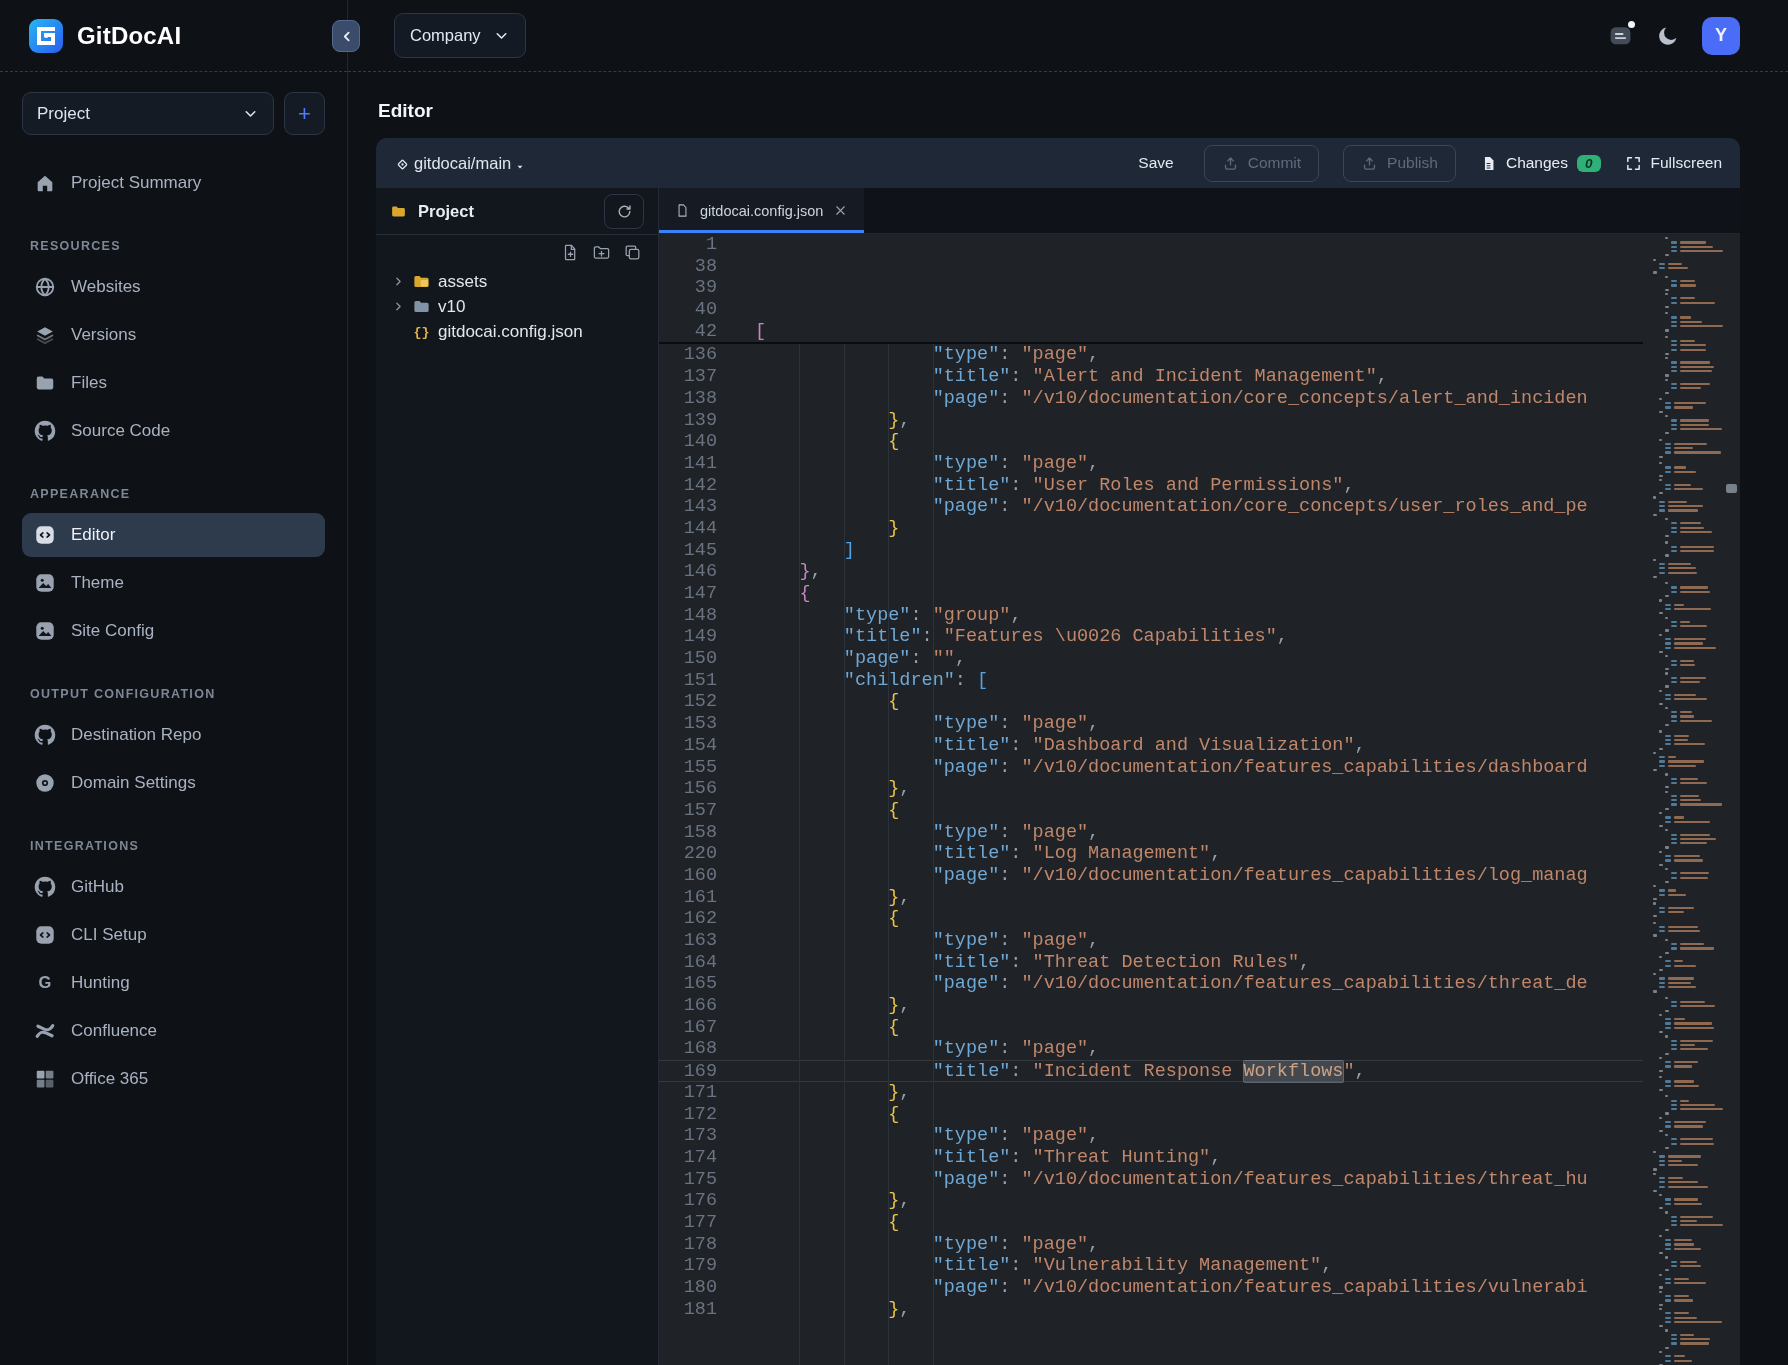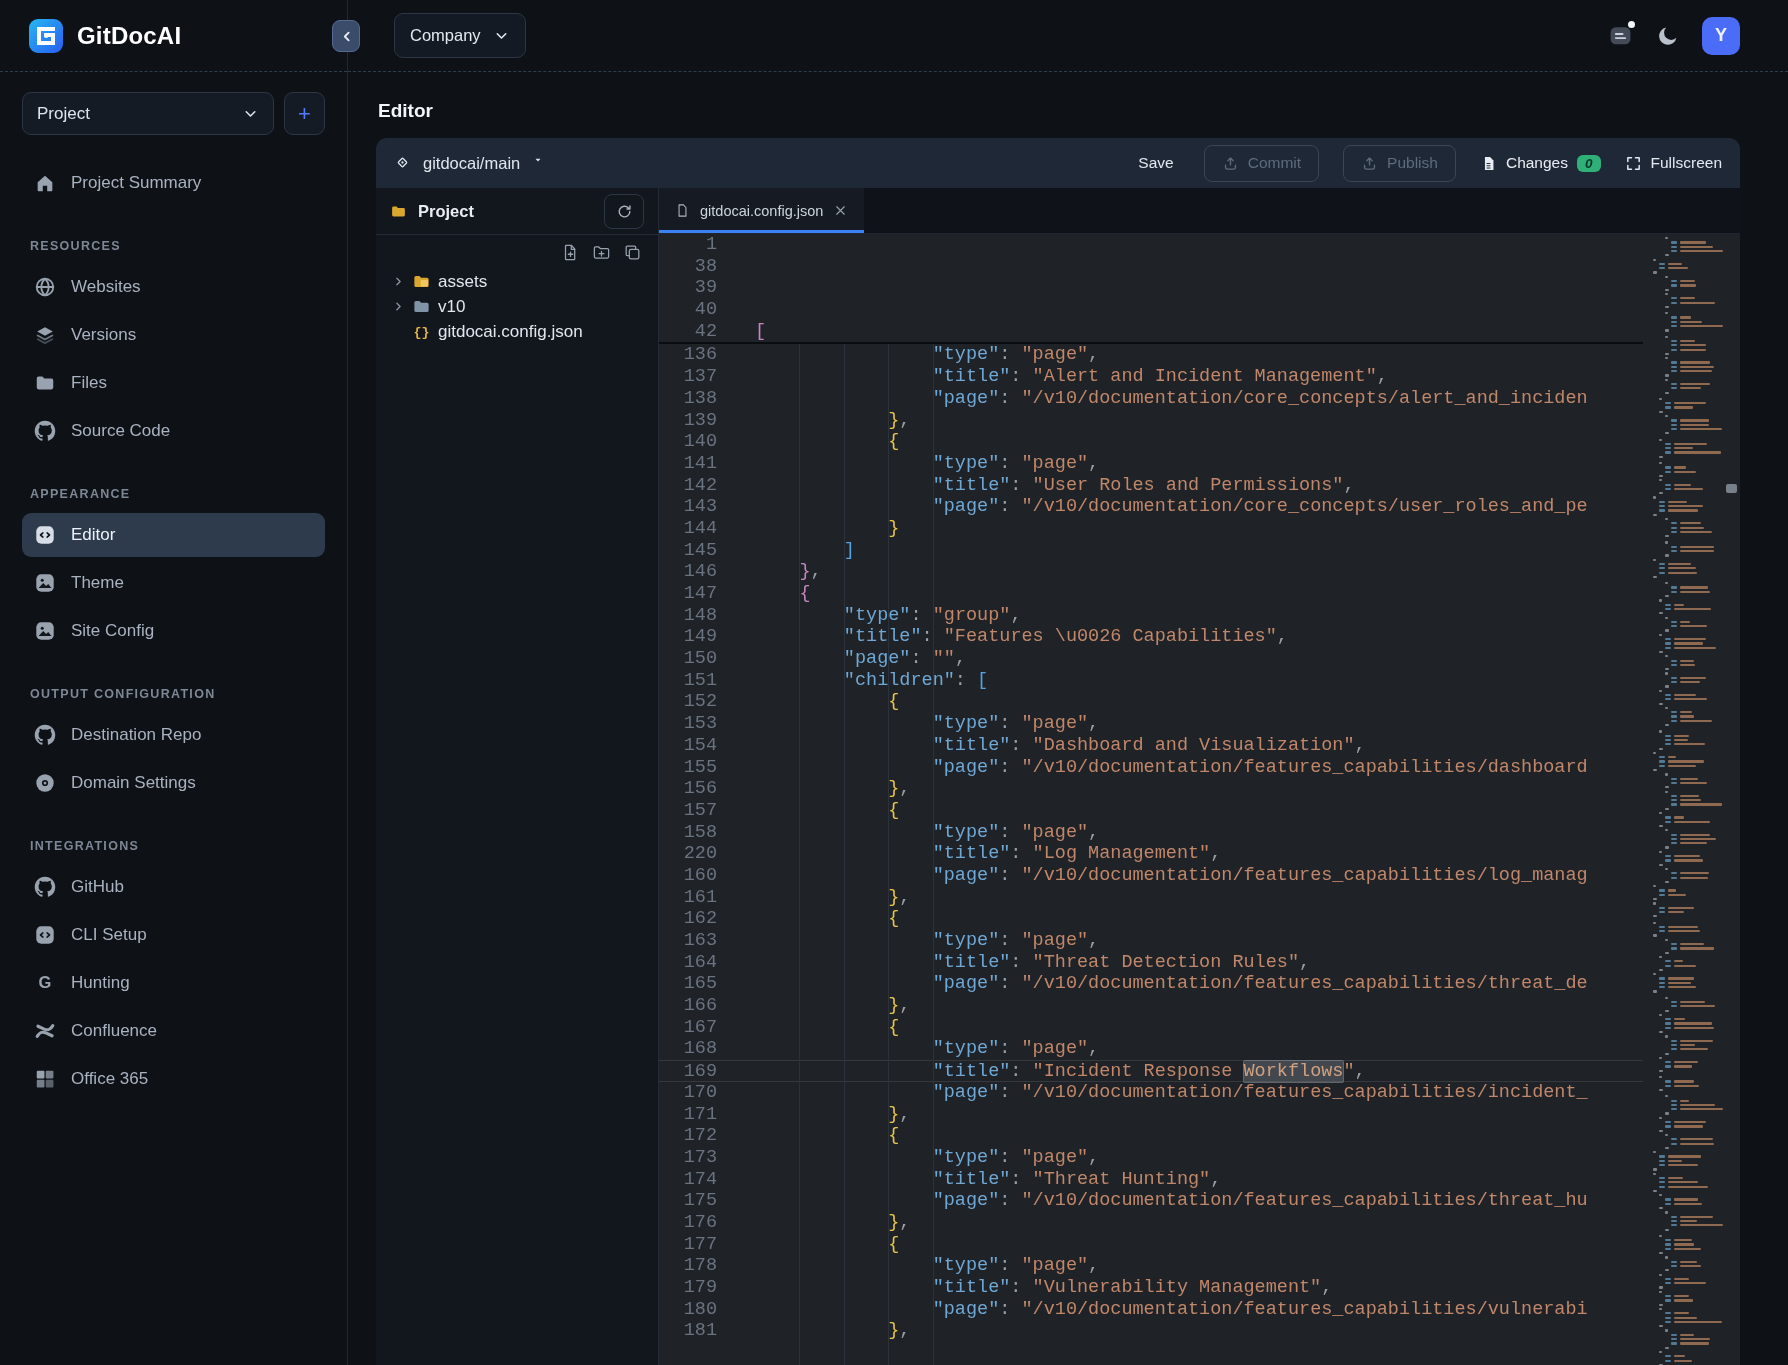--- a/index.html
+++ b/index.html
@@ -45,21 +45,21 @@
   .avatar{width:38px;height:38px;border-radius:10px;background:#4a6cf7;color:#eef2ff;
       display:flex;align-items:center;justify-content:center;font-size:18px;font-weight:bold;cursor:pointer}
 
   .main{padding:0 48px 0 28px;flex:1;min-width:0}
   .page-title{font-size:19px;font-weight:bold;color:#f2f5f9;margin:28px 0 16px 2px}
 
   
   .card{border-radius:11px 11px 0 0;overflow:hidden;height:1227px;display:flex;flex-direction:column;background:#12161d}
   .toolbar{height:50px;background:#1e2836;display:flex;align-items:center;justify-content:space-between;
       padding:0 18px;flex-shrink:0}
-  .branch-btn{display:flex;align-items:flex-start;gap:12px;color:#dfe6ee;font-size:16.5px;cursor:pointer}
+  .branch-btn{display:flex;align-items:flex-end;gap:3px;color:#dfe6ee;font-size:16.5px;cursor:pointer}
   .toolbar-right{display:flex;align-items:center;gap:24px}
   .save-btn{background:none;border:none;color:#e2e8f0;font-size:15.5px;font-family:inherit;cursor:pointer}
   .btn-outline{height:37px;padding:0 17px;border:1px solid #3a4656;border-radius:8px;background:transparent;
       color:#5e6b7d;display:flex;align-items:center;gap:9px;font-size:15.5px;font-family:inherit;cursor:pointer}
   .changes-btn{display:flex;align-items:center;gap:9px;color:#e9edf3;font-size:15.5px;cursor:pointer}
   .badge{background:#2fb079;color:#0a3524;border-radius:6px;padding:1px 8px;font-style:italic;font-weight:bold;font-size:13.5px}
   .fullscreen-btn{display:flex;align-items:center;gap:9px;color:#e3e9f0;font-size:15.5px;cursor:pointer}
 
   .workbench{flex:1;display:flex;min-height:0}
   
@@ -511,21 +511,20 @@
                     <div class="code-line"><span class="ln">160</span><span class="ct">                <span class="tk-k">"page"</span><span class="tk-p">: </span><span class="tk-s">"/v10/documentation/features_capabilities/log_manag</span></span></div>
                     <div class="code-line"><span class="ln">161</span><span class="ct">            <span class="tk-bg">}</span><span class="tk-p">,</span></span></div>
                     <div class="code-line"><span class="ln">162</span><span class="ct">            <span class="tk-bg">{</span></span></div>
                     <div class="code-line"><span class="ln">163</span><span class="ct">                <span class="tk-k">"type"</span><span class="tk-p">: </span><span class="tk-s">"page"</span><span class="tk-p">,</span></span></div>
                     <div class="code-line"><span class="ln">164</span><span class="ct">                <span class="tk-k">"title"</span><span class="tk-p">: </span><span class="tk-s">"Threat Detection Rules"</span><span class="tk-p">,</span></span></div>
                     <div class="code-line"><span class="ln">165</span><span class="ct">                <span class="tk-k">"page"</span><span class="tk-p">: </span><span class="tk-s">"/v10/documentation/features_capabilities/threat_de</span></span></div>
                     <div class="code-line"><span class="ln">166</span><span class="ct">            <span class="tk-bg">}</span><span class="tk-p">,</span></span></div>
                     <div class="code-line"><span class="ln">167</span><span class="ct">            <span class="tk-bg">{</span></span></div>
                     <div class="code-line"><span class="ln">168</span><span class="ct">                <span class="tk-k">"type"</span><span class="tk-p">: </span><span class="tk-s">"page"</span><span class="tk-p">,</span></span></div>
                     <div class="code-line cur"><span class="ln">169</span><span class="ct">                <span class="tk-k">"title"</span><span class="tk-p">: </span><span class="tk-s">"Incident Response </span><span class="tk-sel">Workflows</span><span class="tk-s">"</span><span class="tk-p">,</span></span></div>
-                    <div class="code-line"><span class="ln">170</span><span class="ct">                <span class="tk-k">"page"</span><span class="tk-p">: </span><span class="tk-s">"/v10/documentation/features_capabilities/incident_</span></span></div>
                     <div class="code-line"><span class="ln">171</span><span class="ct">            <span class="tk-bg">}</span><span class="tk-p">,</span></span></div>
                     <div class="code-line"><span class="ln">172</span><span class="ct">            <span class="tk-bg">{</span></span></div>
                     <div class="code-line"><span class="ln">173</span><span class="ct">                <span class="tk-k">"type"</span><span class="tk-p">: </span><span class="tk-s">"page"</span><span class="tk-p">,</span></span></div>
                     <div class="code-line"><span class="ln">174</span><span class="ct">                <span class="tk-k">"title"</span><span class="tk-p">: </span><span class="tk-s">"Threat Hunting"</span><span class="tk-p">,</span></span></div>
                     <div class="code-line"><span class="ln">175</span><span class="ct">                <span class="tk-k">"page"</span><span class="tk-p">: </span><span class="tk-s">"/v10/documentation/features_capabilities/threat_hu</span></span></div>
                     <div class="code-line"><span class="ln">176</span><span class="ct">            <span class="tk-bg">}</span><span class="tk-p">,</span></span></div>
                     <div class="code-line"><span class="ln">177</span><span class="ct">            <span class="tk-bg">{</span></span></div>
                     <div class="code-line"><span class="ln">178</span><span class="ct">                <span class="tk-k">"type"</span><span class="tk-p">: </span><span class="tk-s">"page"</span><span class="tk-p">,</span></span></div>
                     <div class="code-line"><span class="ln">179</span><span class="ct">                <span class="tk-k">"title"</span><span class="tk-p">: </span><span class="tk-s">"Vulnerability Management"</span><span class="tk-p">,</span></span></div>
                     <div class="code-line"><span class="ln">180</span><span class="ct">                <span class="tk-k">"page"</span><span class="tk-p">: </span><span class="tk-s">"/v10/documentation/features_capabilities/vulnerabi</span></span></div>

